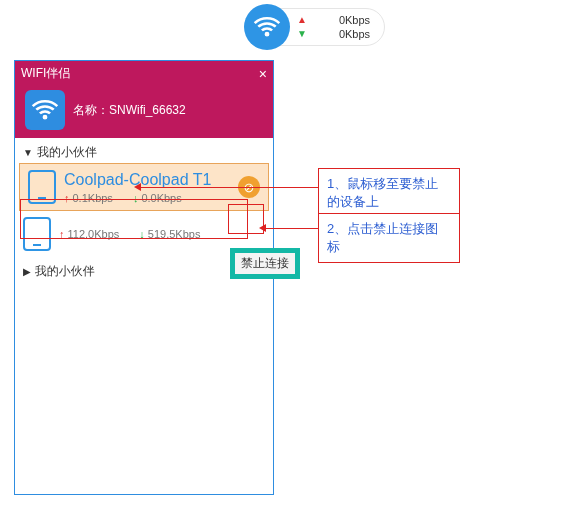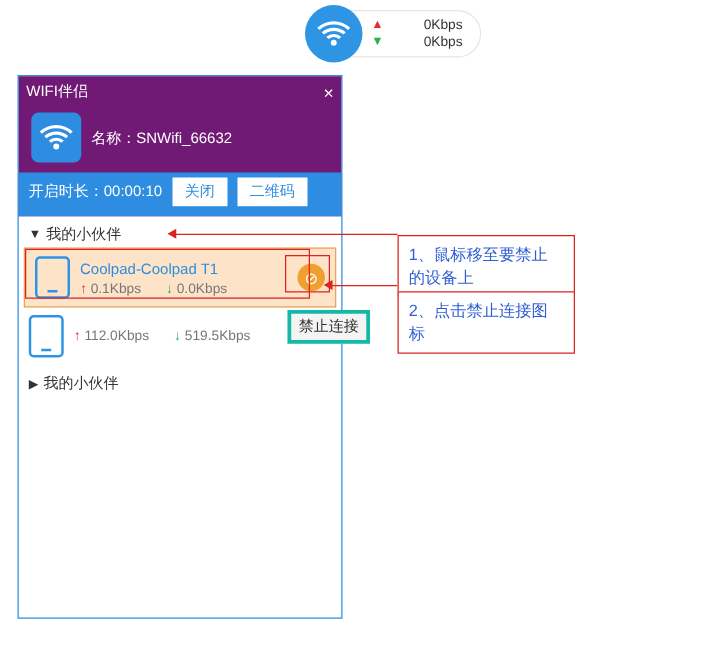--- a/index.html
+++ b/index.html
@@ -9,49 +9,49 @@
 .top-pill-circle { width: 46px; height: 46px; border-radius: 50%; background: #2e95e5; display: flex; align-items: center; justify-content: center; z-index: 2; }
 .top-pill-body { background: #fff; border: 1px solid #e5e5e5; border-radius: 0 20px 20px 0; padding: 4px 14px 4px 20px; margin-left: -14px; z-index: 1; }
 .pill-row { display: flex; align-items: center; gap: 4px; line-height: 14px; }
 .arrow-up { color: #e03030; font-size: 10px; }
 .arrow-down { color: #2bb24c; font-size: 10px; }
 .pill-val { color: #333; font-size: 11px; margin-left: 28px; }
 
 .wifi-svg { width: 30px; height: 24px; }
 
 .panel { position: absolute; top: 60px; left: 14px; width: 260px; height: 435px; border: 1px solid #2e8de0; background: #fff; }
-.panel-header { background: #701a75; color: #fff; }
+.panel-header { background: #be185d; color: #fff; }
 .titlebar { display: flex; justify-content: space-between; align-items: center; padding: 4px 6px 2px 6px; font-size: 12px; }
 .close-x { cursor: pointer; font-size: 14px; line-height: 14px; }
 .info-row { display: flex; align-items: center; padding: 6px 10px 8px 10px; gap: 8px; }
 .info-icon { width: 40px; height: 40px; border-radius: 6px; background: #2e8de0; display: flex; align-items: center; justify-content: center; }
 .info-text { display: flex; flex-direction: column; gap: 4px; font-size: 12px; }
 .info-label { color: #fff; }
 .timerbar { display: flex; align-items: center; padding: 4px 8px 8px 8px; gap: 8px; background: #2e8de0; }
 .timer-text { color: #fff; font-size: 12px; }
 .btn { background: #fff; color: #2e8de0; border: none; padding: 3px 10px; font-size: 12px; cursor: pointer; }
 
 .section { padding: 6px 8px 2px 8px; display: flex; align-items: center; gap: 4px; font-size: 12px; color: #333; }
 .tri { font-size: 10px; color: #333; }
 
 .device { display: flex; align-items: center; padding: 6px 8px; position: relative; }
 .device.selected { background: #fde4c8; border: 1px solid #e8a45a; margin: 0 4px; }
 .device-icon { width: 28px; height: 34px; border: 2px solid #2e95e5; border-radius: 4px; margin-right: 8px; position: relative; }
 .device-icon::after { content: ""; position: absolute; bottom: 3px; left: 50%; transform: translateX(-50%); width: 8px; height: 2px; background: #2e95e5; }
 .device-body { flex: 1; }
-.device-name { color: #2e8de0; font-size: 12px; margin-bottom: 3px; }
+.device-name { color: #2e8de0; font-size: 16px; margin-bottom: 3px; }
 .device-speeds { display: flex; gap: 20px; font-size: 11px; }
 .speed-up { color: #e03030; }
 .speed-down { color: #2bb24c; }
 .speed-num { color: #777; margin-left: 3px; }
 .ban-icon-btn { width: 22px; height: 22px; border-radius: 50%; background: #f0a030; display: flex; align-items: center; justify-content: center; color: #fff; font-size: 13px; cursor: pointer; }
 
-.tooltip { position: absolute; top: 248px; left: 230px; background: #f4f4f4; border: 3px solid #14b8a6; padding: 2px 6px; font-size: 12px; color: #333; }
+.tooltip { position: absolute; top: 248px; left: 230px; background: #f4f4f4; border: 5px solid #14b8a6; padding: 2px 6px; font-size: 12px; color: #333; }
 
-.callout { position: absolute; border: 1.5px solid #d22; padding: 6px 8px; color: #2e5fd2; font-size: 13px; background: #fff; width: 142px; margin-top: 20px; }
+.callout { position: absolute; border: 1.5px solid #d22; padding: 6px 8px; color: #2e5fd2; font-size: 13px; background: #fff; width: 142px; }
 .callout1 { top: 168px; left: 318px; }
 .callout2 { top: 213px; left: 318px; }
 
 .red-box { position: absolute; border: 1.5px solid #d22; pointer-events: none; }
 .red-box-row { top: 199px; left: 20px; width: 228px; height: 40px; }
 .red-box-icon { top: 204px; left: 228px; width: 36px; height: 30px; }
 
 .arrow-line { position: absolute; border-top: 1.5px solid #d22; }
 .arrow-head-left { position: absolute; width: 0; height: 0; border-top: 4px solid transparent; border-bottom: 4px solid transparent; border-right: 7px solid #d22; }
 .al1 { top: 187px; left: 140px; width: 178px; }
@@ -89,25 +89,20 @@
     <div class="info-row">
       <div class="info-icon">
         <svg class="wifi-svg" viewBox="0 0 24 20">
             <path d="M12 18a2 2 0 100-4 2 2 0 000 4zm-5-6a8 8 0 0110 0l-1.5 1.5a6 6 0 00-7 0L7 12zm-3-3a12 12 0 0116 0l-1.5 1.5a10 10 0 00-13 0L4 9zm-3-3a16 16 0 0122 0l-1.5 1.5a14 14 0 00-19 0L1 6z" fill="#fff"></path>
           </svg>
       </div>
       <div class="info-text">
         <div><span class="info-label">名称：</span><span class="info-label">SNWifi_66632</span></div>
       </div>
     </div>
-    <div class="timerbar">
-      <span class="timer-text"><span>开启时长：</span><span>00:00:10</span></span>
-      <button class="btn">关闭</button>
-      <button class="btn">二维码</button>
-    </div>
   </div>
 
   <div class="section">
     <span class="tri">▼</span>
     <span>我的小伙伴</span>
   </div>
 
   <div class="device selected">
     <div class="device-icon"></div>
     <div class="device-body">

